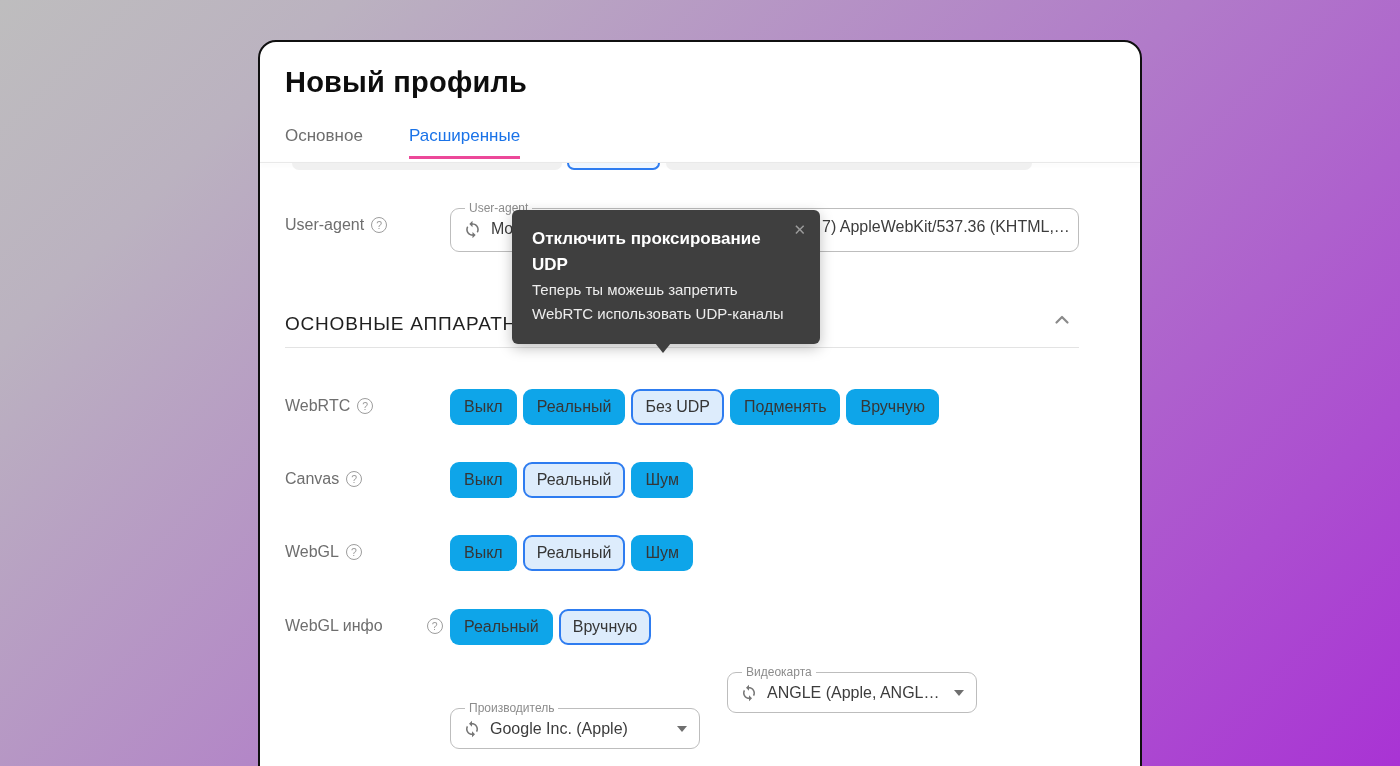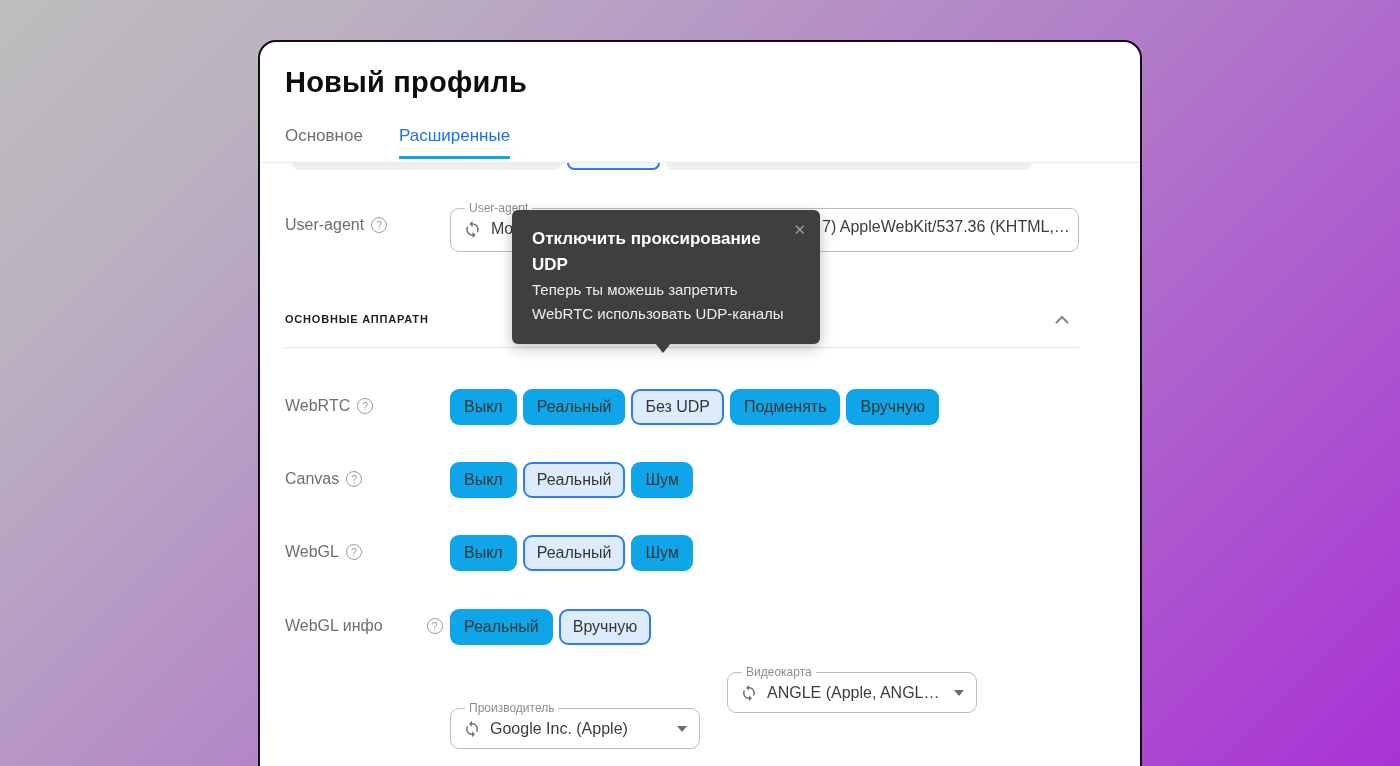--- a/index.html
+++ b/index.html
@@ -15,27 +15,27 @@
     background: #ffffff; border: 2px solid #101010; border-radius: 18px;
     overflow: hidden;
   }
   
   .modal-title {
     position: absolute; left: 25px; top: 24px;
     font-size: 29px; font-weight: 700; color: #0d0d0d; letter-spacing: .2px;
   }
   .tabs {
     position: absolute; left: 25px; top: 84px; height: 36px;
-    display: flex; align-items: flex-start; gap: 36px;
+    display: flex; align-items: flex-start; gap: 46px;
   }
   .tab {
     font-size: 17px; font-weight: 500; color: #6e6e6e; cursor: pointer;
     padding-bottom: 13px; display: flex; align-items: center; gap: 7px;
   }
-  .tab.active { color: #1a73e8; border-bottom: 3px solid #0ea5e9; padding-bottom: 10px; }
+  .tab.active { color: #1a73e8; border-bottom: 3px solid #ec4899; padding-bottom: 10px; }
   .tab .dl-icon svg { display: block; }
   .header-divider {
     position: absolute; left: 0; top: 120px; width: 100%; height: 1px;
     background: #e9e9e9; box-shadow: 0 2px 4px rgba(0,0,0,.07);
   }
   
   .clipped-btn {
     position: absolute; top: 121px; height: 7px;
     background: #f0f0f0; border-radius: 0 0 8px 8px;
   }
@@ -67,21 +67,21 @@
   .field-text { font-size: 16px; color: #3c3c3c; white-space: nowrap; overflow: hidden; }
   .sync-icon svg { display: block; }
   .caret-down {
     width: 0; height: 0; border-left: 5px solid transparent; border-right: 5px solid transparent;
     border-top: 6px solid #6f6f6f; margin-left: auto; cursor: pointer; flex: none;
   }
   .ua-right { position: absolute; left: 562px; top: 176px; font-size: 16px; color: #3c3c3c; white-space: nowrap; }
   
   .section-header {
     position: absolute; left: 25px; top: 271px;
-    font-size: 11px; font-weight: 700; color: #1f1f1f; letter-spacing: .8px;
+    font-size: 19px; font-weight: 400; color: #1f1f1f; letter-spacing: .8px;
   }
   .collapse-icon { position: absolute; left: 790px; top: 266px; cursor: pointer; }
   .section-divider { position: absolute; left: 25px; top: 305px; width: 794px; height: 1px; background: #e3e3e3; }
   
   .tooltip {
     position: absolute; left: 252px; top: 168px; width: 308px;
     background: #3f3f3f; border-radius: 6px; padding: 16px 28px 18px 20px;
     color: #fff; z-index: 10; box-shadow: 0 4px 14px rgba(0,0,0,.25);
   }
   .tooltip-title { font-size: 17px; font-weight: 700; line-height: 26px; max-width: 232px; }

